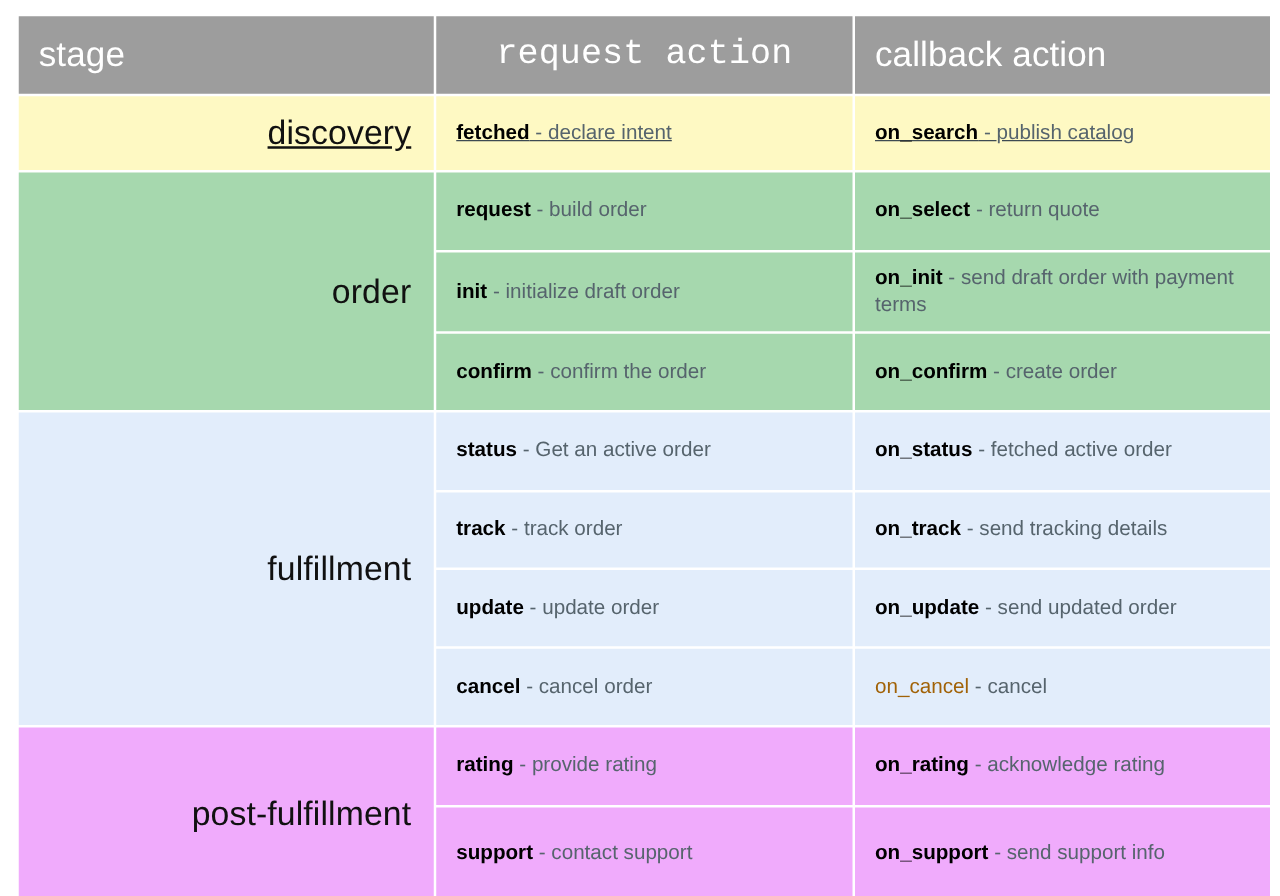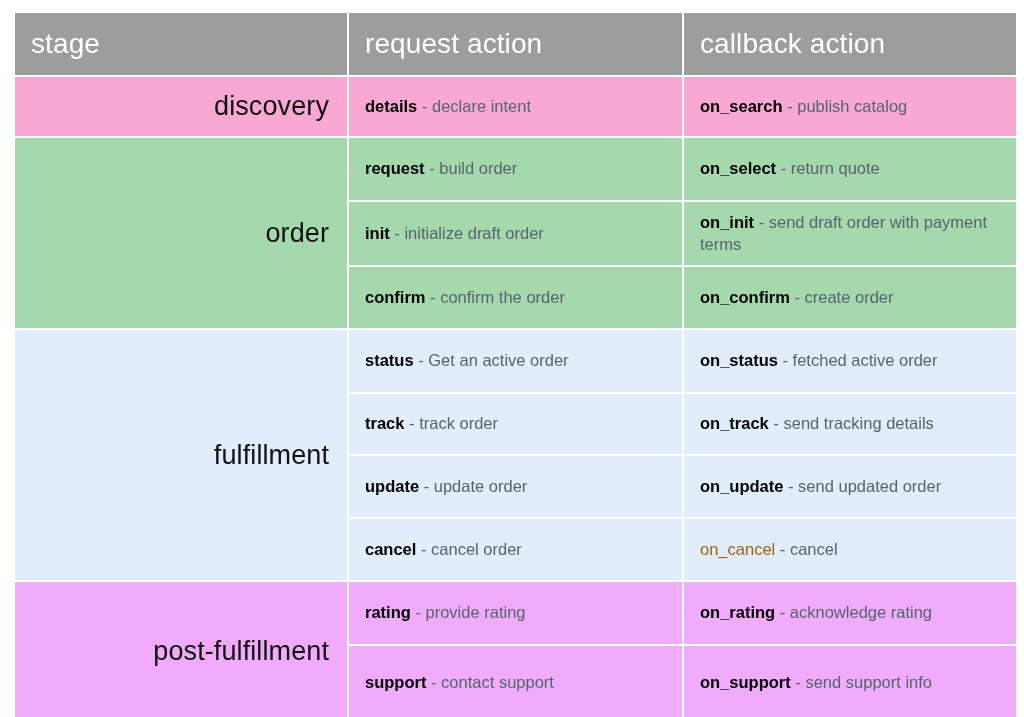--- a/index.html
+++ b/index.html
@@ -44,21 +44,21 @@
     color: #ffffff;
     font-weight: 400;
     font-size: 28px;
     line-height: 1.1;
     height: 62px;
     padding: 0 16px;
     vertical-align: middle;
     letter-spacing: 0.1px;
   }
   th.h-stage    { text-align: left; }
-  th.h-request  { text-align: left; }
+  th.h-request  { text-align: center; font-family: Liberation Mono, monospace; }
   th.h-callback { text-align: left; }
 
   
   td.stage-cell {
     text-align: right;
     vertical-align: middle;
     font-size: 27px;
     color: #111111;
     padding: 0 18px;
     letter-spacing: 0.1px;
@@ -83,21 +83,21 @@
   td.action-cell .act-desc {
     color: #56646d;
   }
   
   td.action-cell.muted .act-name {
     font-weight: 400;
     color: #a16207;
   }
 
   
-  .band-discovery td   { background: #f9a8d4; }
+  .band-discovery td   { background: #fef9c3; text-decoration: underline; }
   .band-order td       { background: #a6d8ae; }
   .band-fulfillment td { background: #e2edfb; }
   .band-post td        { background: #f0abfc; }
 
   
   tr.r-discovery  td { height: 59px; }
   tr.r-select     td { height: 62px; }
   tr.r-init       td { height: 63px; }
   tr.r-confirm    td { height: 61px; }
   tr.r-status     td { height: 62px; }
@@ -125,21 +125,21 @@
         <th class="h-request">request action</th>
         <th class="h-callback">callback action</th>
       </tr>
     </thead>
 
     <tbody>
 
       <tr class="band-discovery r-discovery">
         <td class="stage-cell" rowspan="1">discovery</td>
         <td class="action-cell">
-          <span class="act-name">details</span><span class="act-sep"> - </span><span class="act-desc">declare intent</span>
+          <span class="act-name">fetched</span><span class="act-sep"> - </span><span class="act-desc">declare intent</span>
         </td>
         <td class="action-cell">
           <span class="act-name">on_search</span><span class="act-sep"> - </span><span class="act-desc">publish catalog</span>
         </td>
       </tr>
 
       <tr class="band-order r-select">
         <td class="stage-cell" rowspan="3">order</td>
         <td class="action-cell">
           <span class="act-name">request</span><span class="act-sep"> - </span><span class="act-desc">build order</span>

